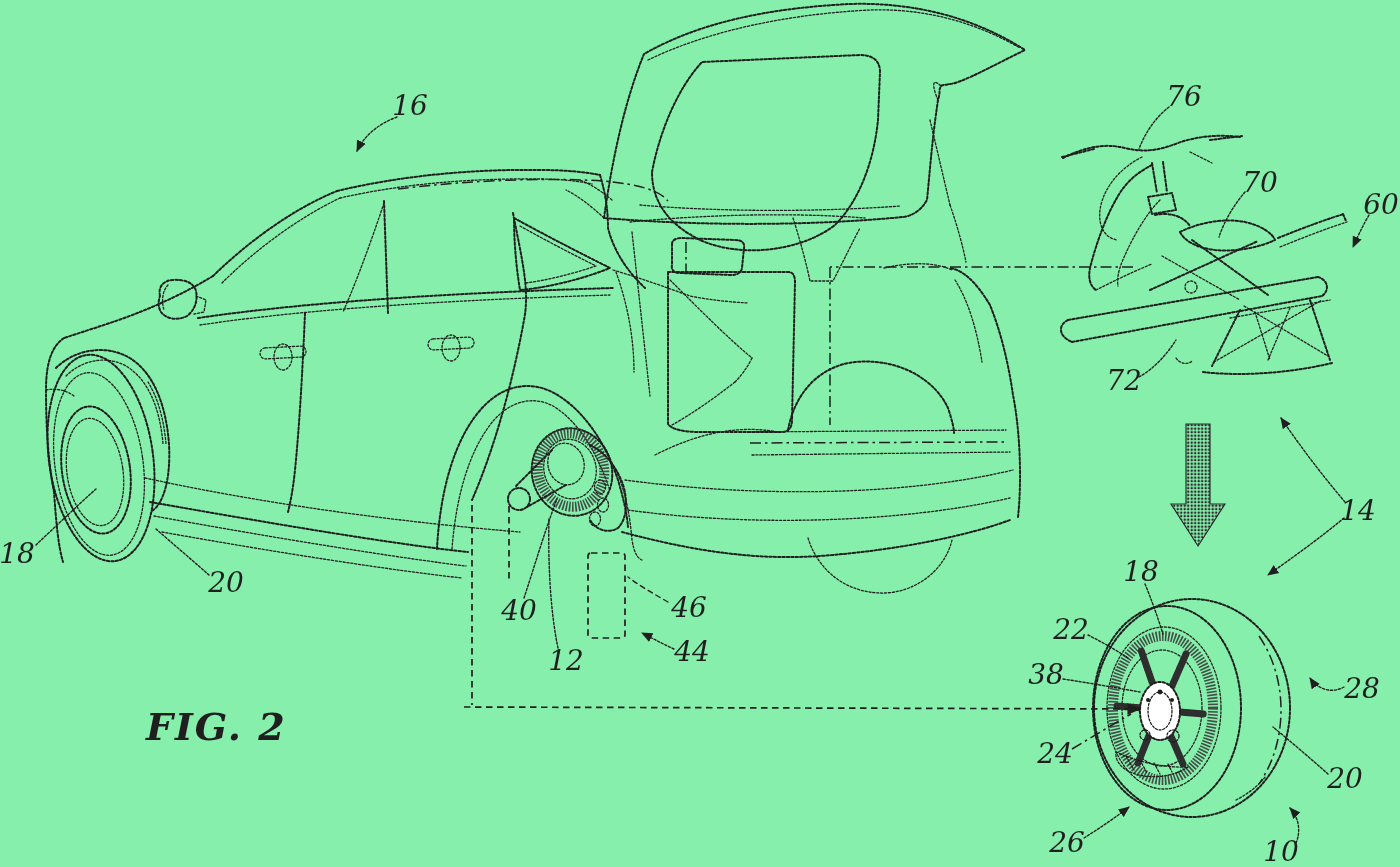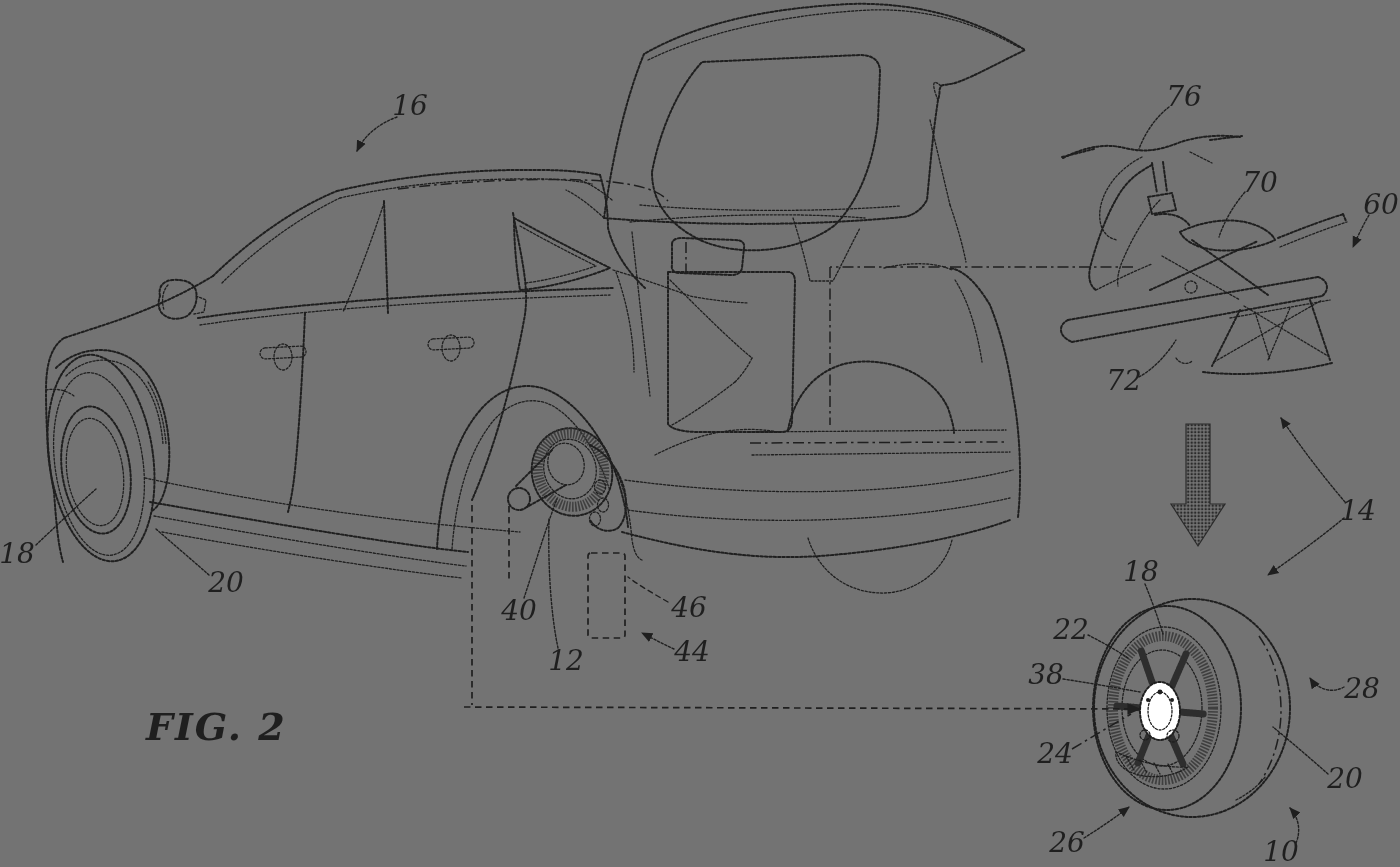--- a/index.html
+++ b/index.html
@@ -1,16 +1,16 @@
 <!DOCTYPE html>
 <html><head>
 <meta charset="utf-8">
 <style>
   html,body{margin:0;padding:0;background:#ffffff;}
-  #page{position:relative;width:1400px;height:867px;background:#737373;overflow:hidden;}
+  #page{position:relative;width:1400px;height:867px;background:#86efac;overflow:hidden;}
   svg{display:block;}
   
   .s1{fill:none;stroke:#1f1f1f;stroke-width:2;stroke-dasharray:2.4 2;stroke-linecap:round;stroke-linejoin:round;}
   .s2{fill:none;stroke:#1f1f1f;stroke-width:1.3;stroke-dasharray:2.1 1.8;stroke-linecap:round;stroke-linejoin:round;}
   .ldr{fill:none;stroke:#1f1f1f;stroke-width:1.4;stroke-dasharray:2.2 1.8;stroke-linecap:round;}
   .ldrdash{fill:none;stroke:#1f1f1f;stroke-width:1.4;stroke-dasharray:5 4;stroke-linecap:round;}
   .phantom{fill:none;stroke:#1f1f1f;stroke-width:1.5;stroke-dasharray:11 4 2.5 4;}
   .dashrect{fill:none;stroke:#1f1f1f;stroke-width:1.7;stroke-dasharray:6.5 4.5;}
   .spoke{fill:none;stroke:#2e2e2e;stroke-width:7;stroke-dasharray:1.6 1.5;stroke-linecap:round;}
   .stipring{fill:none;stroke:#383838;stroke-width:10;stroke-dasharray:1.6 1.5;opacity:.88;}

